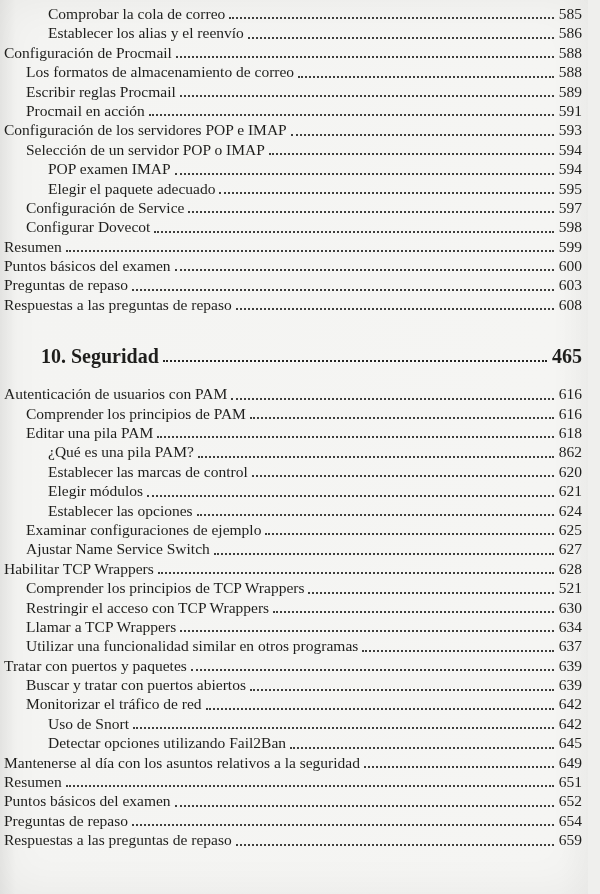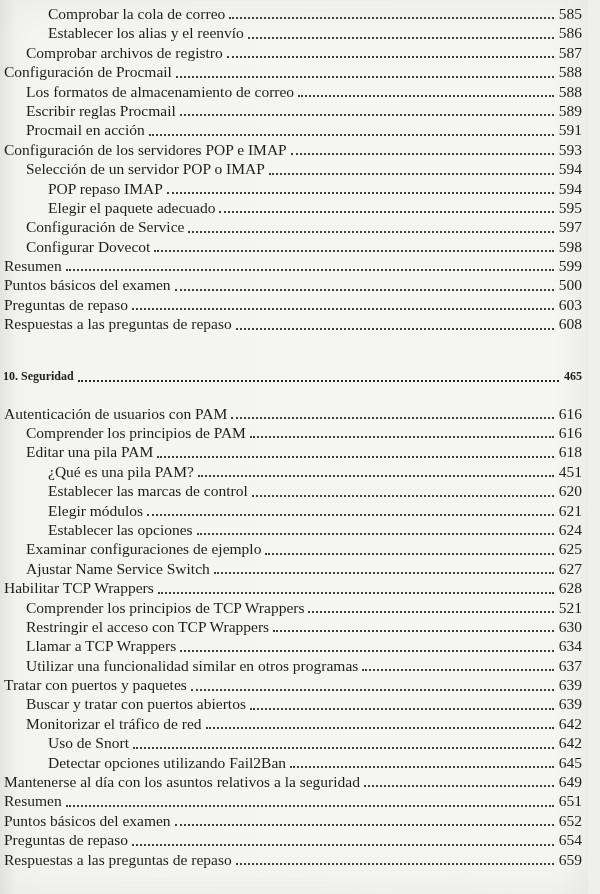--- a/index.html
+++ b/index.html
@@ -47,21 +47,22 @@
   }
   .indent-0 { padding-left: 1px; }
   .indent-1 { padding-left: 23px; }
   .indent-2 { padding-left: 45px; }
   .chapter {
     font-weight: bold;
     height: 20px;
     line-height: 20px;
     margin-top: 32px;
     margin-bottom: 18px;
-    font-size: 12px;
+    font-size: 20px;
+    margin-left: 38px;
   }
   .chapter .leader {
     border-bottom: 2.5px dotted #252523;
     margin-bottom: 4px;
   }
 </style>
 </head>
 <body>
 
 <div class="page">
@@ -69,25 +70,20 @@
       <div class="row indent-2">
     <span class="title">Comprobar la cola de correo</span>
     <span class="leader"></span>
     <span class="pagenum">585</span>
   </div>
       <div class="row indent-2">
     <span class="title">Establecer los alias y el reenvío</span>
     <span class="leader"></span>
     <span class="pagenum">586</span>
   </div>
-      <div class="row indent-1">
-    <span class="title">Comprobar archivos de registro</span>
-    <span class="leader"></span>
-    <span class="pagenum">587</span>
-  </div>
       <div class="row indent-0">
     <span class="title">Configuración de Procmail</span>
     <span class="leader"></span>
     <span class="pagenum">588</span>
   </div>
       <div class="row indent-1">
     <span class="title">Los formatos de almacenamiento de correo</span>
     <span class="leader"></span>
     <span class="pagenum">588</span>
   </div>
@@ -105,21 +101,21 @@
     <span class="title">Configuración de los servidores POP e IMAP</span>
     <span class="leader"></span>
     <span class="pagenum">593</span>
   </div>
       <div class="row indent-1">
     <span class="title">Selección de un servidor POP o IMAP</span>
     <span class="leader"></span>
     <span class="pagenum">594</span>
   </div>
       <div class="row indent-2">
-    <span class="title">POP repaso IMAP</span>
+    <span class="title">POP examen IMAP</span>
     <span class="leader"></span>
     <span class="pagenum">594</span>
   </div>
       <div class="row indent-2">
     <span class="title">Elegir el paquete adecuado</span>
     <span class="leader"></span>
     <span class="pagenum">595</span>
   </div>
       <div class="row indent-1">
     <span class="title">Configuración de Service</span>
@@ -132,21 +128,21 @@
     <span class="pagenum">598</span>
   </div>
       <div class="row indent-0">
     <span class="title">Resumen</span>
     <span class="leader"></span>
     <span class="pagenum">599</span>
   </div>
       <div class="row indent-0">
     <span class="title">Puntos básicos del examen</span>
     <span class="leader"></span>
-    <span class="pagenum">500</span>
+    <span class="pagenum">600</span>
   </div>
       <div class="row indent-0">
     <span class="title">Preguntas de repaso</span>
     <span class="leader"></span>
     <span class="pagenum">603</span>
   </div>
       <div class="row indent-0">
     <span class="title">Respuestas a las preguntas de repaso</span>
     <span class="leader"></span>
     <span class="pagenum">608</span>
@@ -167,21 +163,21 @@
     <span class="pagenum">616</span>
   </div>
       <div class="row indent-1">
     <span class="title">Editar una pila PAM</span>
     <span class="leader"></span>
     <span class="pagenum">618</span>
   </div>
       <div class="row indent-2">
     <span class="title">¿Qué es una pila PAM?</span>
     <span class="leader"></span>
-    <span class="pagenum">451</span>
+    <span class="pagenum">862</span>
   </div>
       <div class="row indent-2">
     <span class="title">Establecer las marcas de control</span>
     <span class="leader"></span>
     <span class="pagenum">620</span>
   </div>
       <div class="row indent-2">
     <span class="title">Elegir módulos</span>
     <span class="leader"></span>
     <span class="pagenum">621</span>

